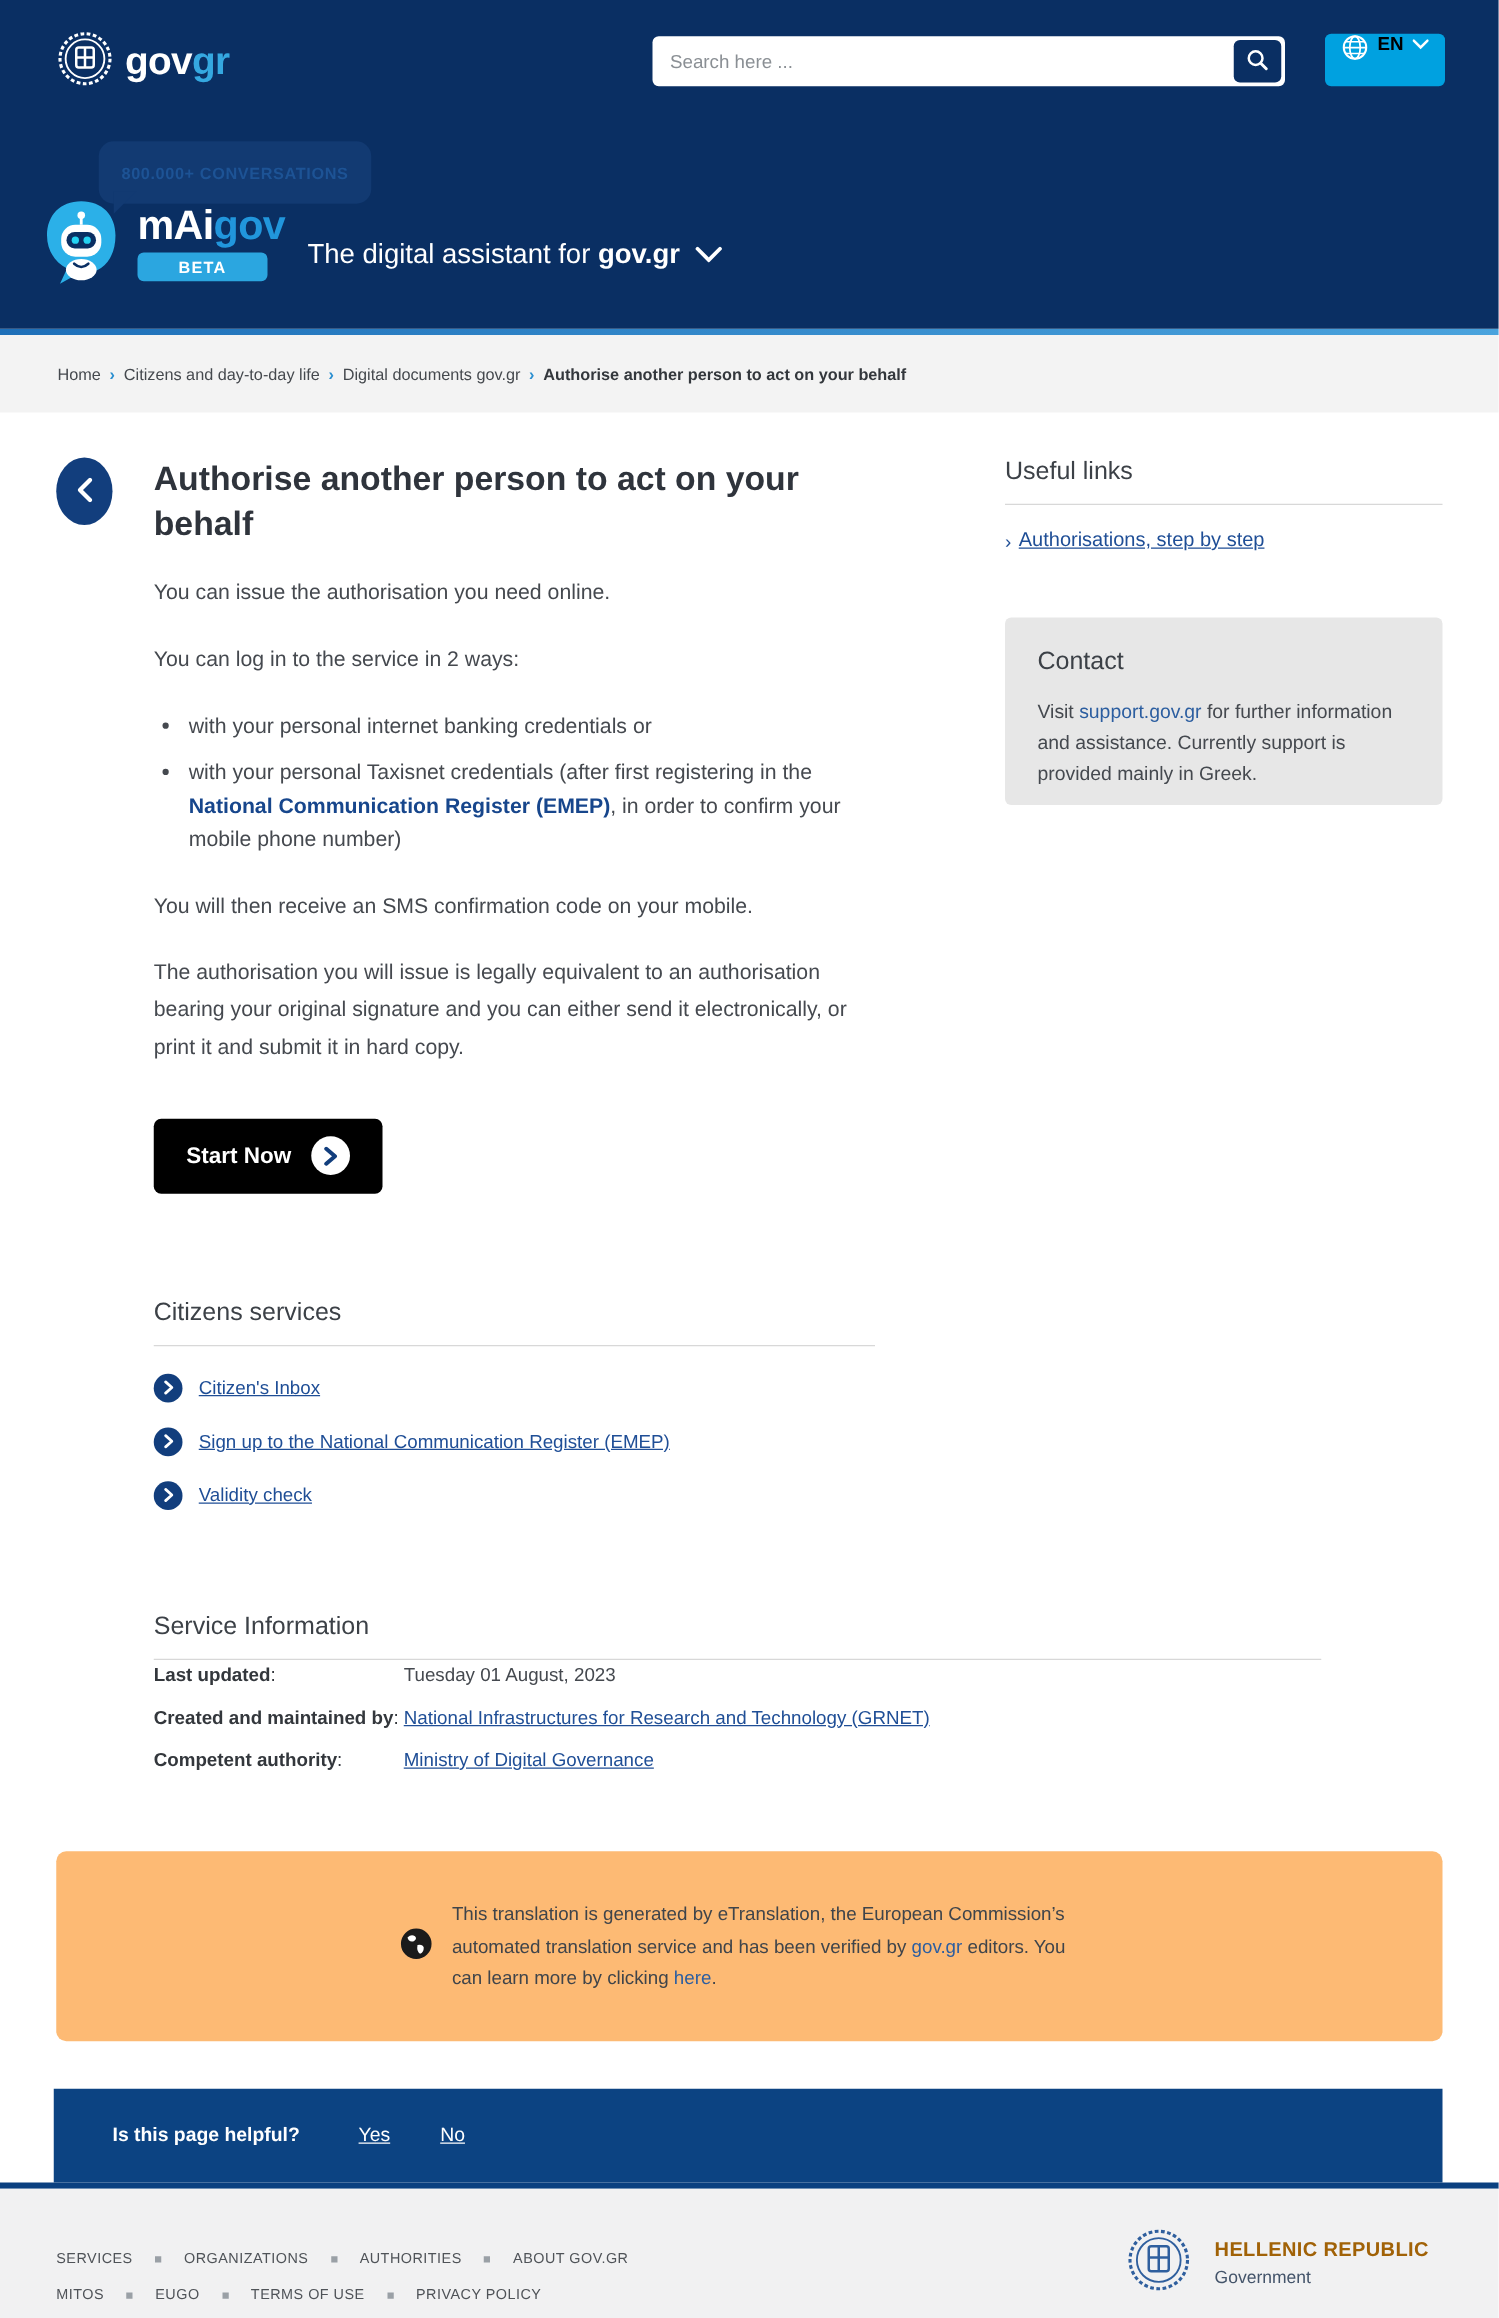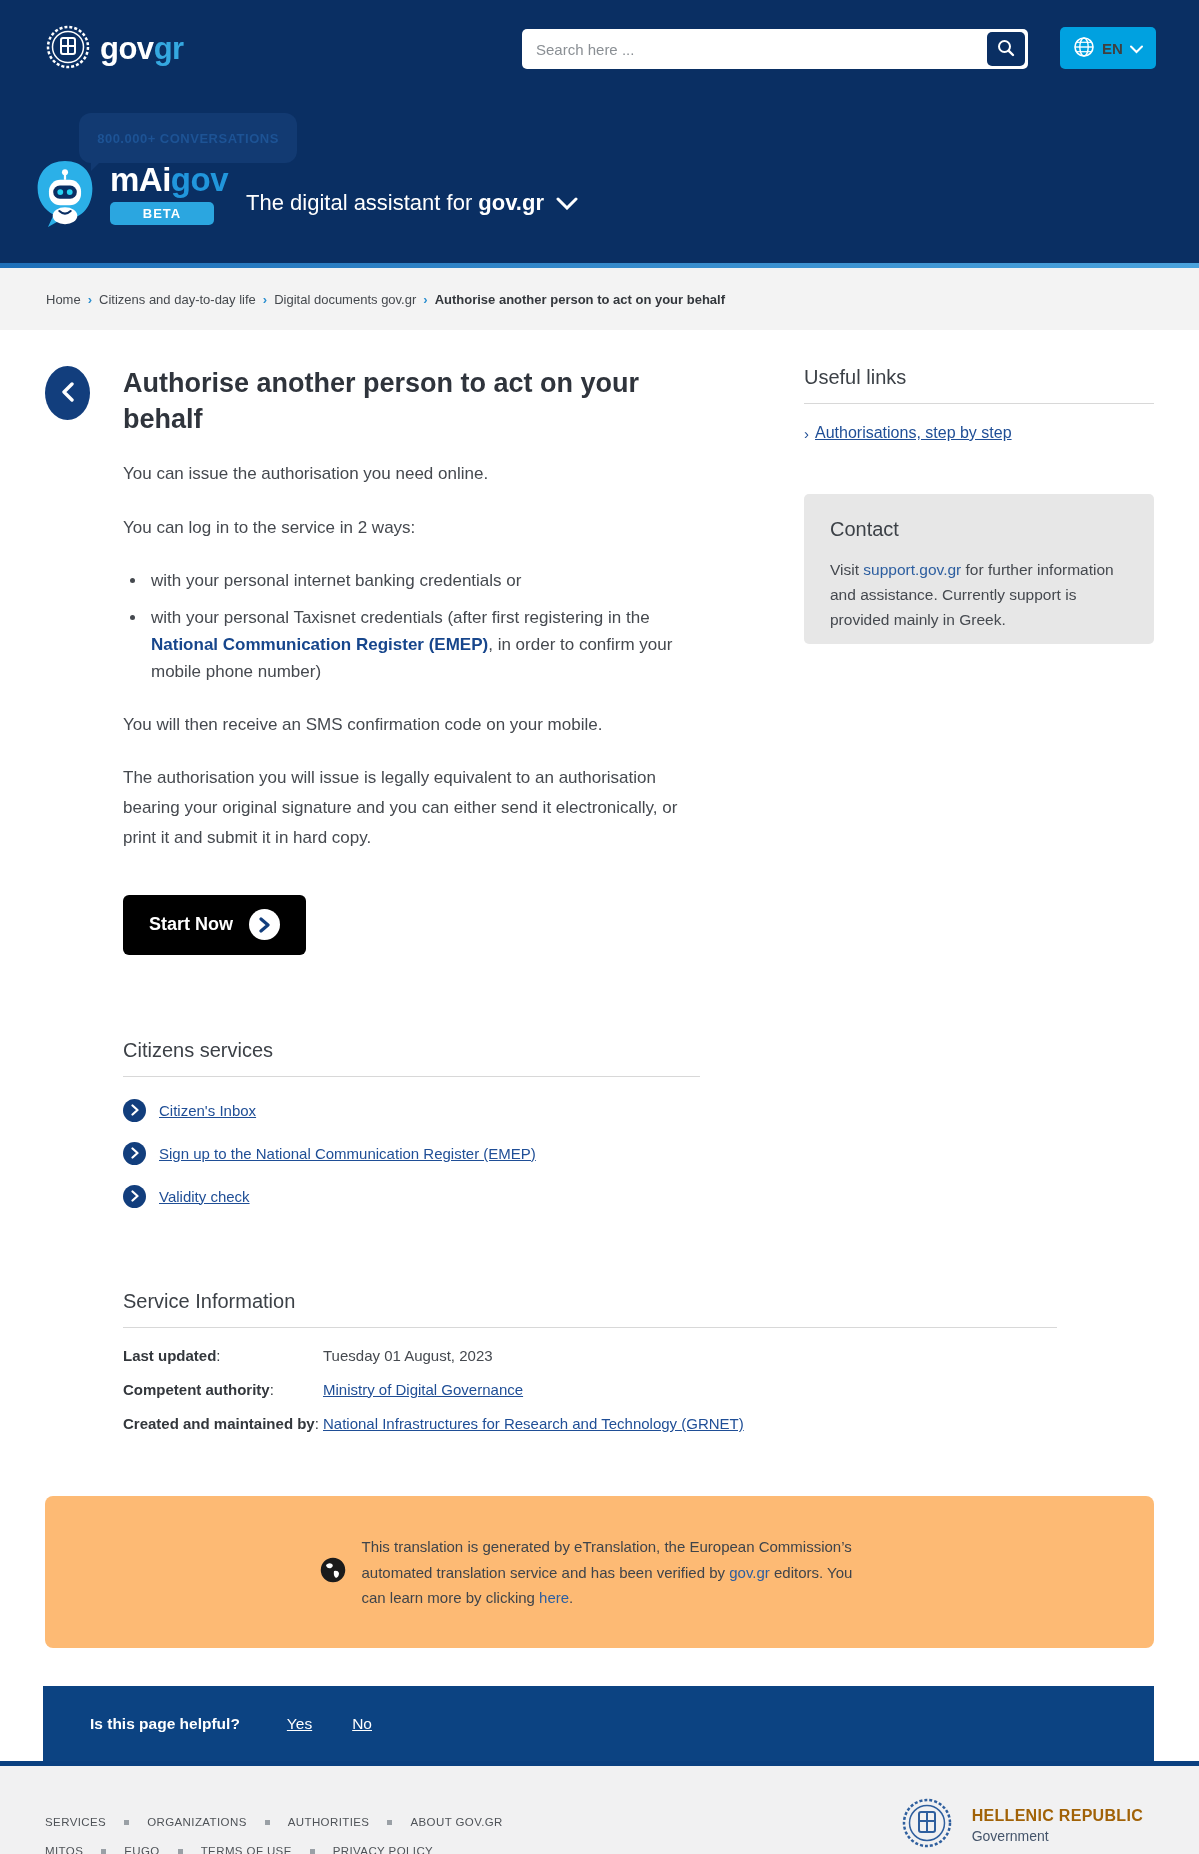--- a/index.html
+++ b/index.html
@@ -31,22 +31,22 @@
   }
   .search-input::placeholder { color:#8a8f94; }
   .search-btn {
     width:38px; height:34px; margin-right:3px; border:none; cursor:pointer;
     background:#0a2f63; border-radius:5px;
     display:flex; align-items:center; justify-content:center;
   }
   .lang-btn {
     position:absolute; left:1060px; top:27px; width:96px; height:42px;
     background:#00a1e0; border:none; border-radius:5px; cursor:pointer;
-    display:flex; align-items:center; justify-content:center; gap:7px;
-    color:#404040; font-weight:bold; font-size:15px;
+    display:flex; justify-content:center; gap:7px;
+    color:#000000; font-weight:bold; font-size:15px;
     font-family:"Liberation Sans","DejaVu Sans",sans-serif;
   }
   
   .ghost-bubble {
     position:absolute; left:79px; top:113px; width:218px; height:50px;
     background:#123a72; border-radius:12px;
     display:flex; align-items:center; justify-content:center;
   }
   .ghost-bubble:after {
     content:""; position:absolute; left:12px; bottom:-8px;
@@ -116,21 +116,21 @@
   .related { margin-top:84px; }
   .related-list { margin-top:22px; }
   .related-item { display:flex; align-items:center; gap:13px; margin-bottom:20px; cursor:pointer; }
   .chev-circ {
     flex:0 0 auto; width:23px; height:23px; border-radius:50%; background:#123e7d;
     display:flex; align-items:center; justify-content:center;
   }
   .related-item a { font-size:15px; color:#1f4e96; text-decoration:underline; }
 
   .service-info { margin-left:78px; margin-top:62px; width:934px; }
-  .service-rows { margin-top:18px; }
+  .service-rows { margin-top:3px; }
   .svc-row { display:flex; margin-bottom:14px; font-size:15px; line-height:1.35; }
   .svc-label { width:200px; flex:0 0 auto; color:#33373c; }
   .svc-label b { font-weight:bold; }
   .svc-value { color:#45494f; }
   a.svc-link { color:#1f4e96; text-decoration:underline; cursor:pointer; }
 
   
   .aside { margin-left:auto; width:350px; }
   .useful-link-row { display:flex; align-items:center; gap:6px; margin-top:20px; cursor:pointer; }
   .useful-link-row .chev-sm { color:#1f4e96; font-size:15px; }
@@ -355,26 +355,26 @@
 
     <div class="service-info">
       <div class="section-title">Service Information</div>
       <hr class="divider">
       <div class="service-rows">
         <div class="svc-row">
           <span class="svc-label"><b>Last updated</b><span>:</span></span>
           <span class="svc-value">Tuesday 01 August, 2023</span>
         </div>
         <div class="svc-row">
+          <span class="svc-label"><b>Created and maintained by</b><span>:</span></span>
+          <a class="svc-link">National Infrastructures for Research and Technology (GRNET)</a>
+        </div>
+        <div class="svc-row">
           <span class="svc-label"><b>Competent authority</b><span>:</span></span>
           <a class="svc-link">Ministry of Digital Governance</a>
-        </div>
-        <div class="svc-row">
-          <span class="svc-label"><b>Created and maintained by</b><span>:</span></span>
-          <a class="svc-link">National Infrastructures for Research and Technology (GRNET)</a>
         </div>
       </div>
     </div>
   </div>
 
   <div class="translation-box">
     <div class="translation-inner">
       <span>
         <svg width="26" height="26" viewBox="0 0 26 26">
           <circle cx="13" cy="13" r="11.5" fill="#1b1b1b"></circle>

